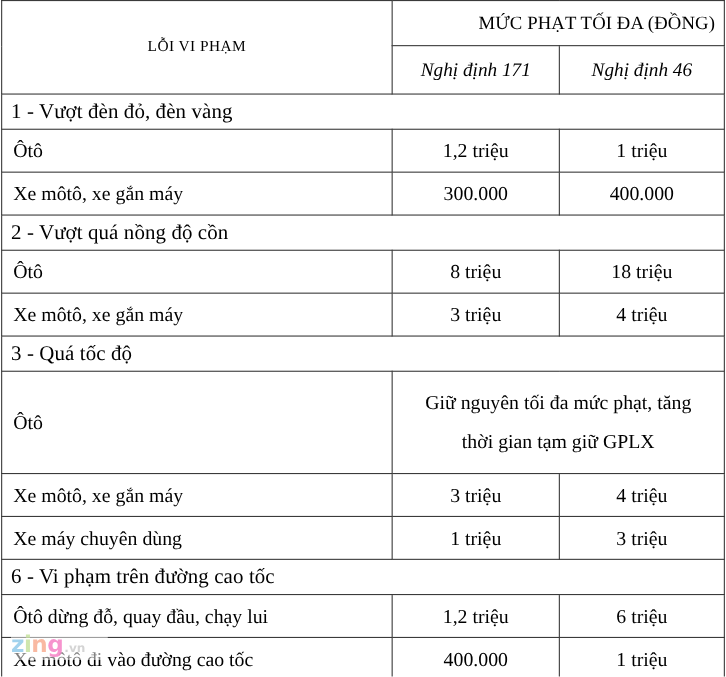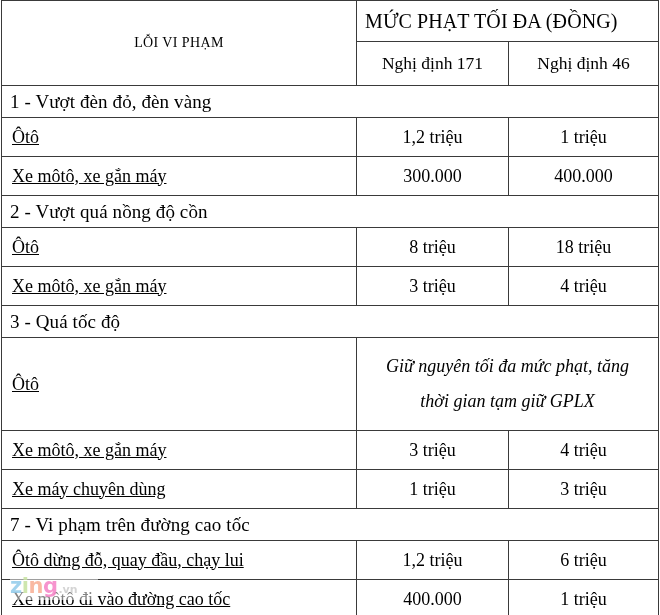--- a/index.html
+++ b/index.html
@@ -39,61 +39,60 @@
 
   
   .hdr-offence {
     text-align: center;
     font-weight: bold;
     font-size: 14px;
     letter-spacing: .4px;
     height: 84px;
   }
   .hdr-max {
-    text-align: left;
-    font-weight: bold;
-    font-size: 20px;
+    text-align: right;
+    font-weight: bold;
+    font-size: 17px;
     height: 40px;
     letter-spacing: .1px;
   }
   .hdr-sub {
     text-align: center;
     font-weight: bold;
     font-size: 17.5px;
     height: 42px;
+    font-style: italic;
   }
 
   
   .section-row td {
     font-weight: bold;
     font-size: 19px;
     height: 31px;
     padding-left: 12px;
     letter-spacing: .1px;
   }
 
   
   .data-row td {
     font-size: 18px;
     height: 38px;
   }
   .cell-offence {
     text-align: left;
     padding-left: 10px !important;
-    text-decoration: underline;
   }
   .cell-amount {
     text-align: center;
   }
   .cell-note {
     text-align: center;
     line-height: 1.95;
     font-size: 18px;
     padding: 4px 18px !important;
-    font-style: italic;
   }
   .tall-row td { height: 84px; }
 
   
   .wm-wrap {
     position: absolute;
     left: 10px;
     top: 576px;
     width: 96px;
     height: 30px;
@@ -192,21 +191,21 @@
       <td class="cell-amount">3 triệu</td>
       <td class="cell-amount">4 triệu</td>
     </tr>
     <tr class="data-row">
       <td class="cell-offence">Xe máy chuyên dùng</td>
       <td class="cell-amount">1 triệu</td>
       <td class="cell-amount">3 triệu</td>
     </tr>
 
     <tr class="section-row">
-      <td colspan="3">7 - Vi phạm trên đường cao tốc</td>
+      <td colspan="3">6 - Vi phạm trên đường cao tốc</td>
     </tr>
     <tr class="data-row">
       <td class="cell-offence">Ôtô dừng đỗ, quay đầu, chạy lui</td>
       <td class="cell-amount">1,2 triệu</td>
       <td class="cell-amount">6 triệu</td>
     </tr>
     <tr class="data-row">
       <td class="cell-offence">Xe môtô đi vào đường cao tốc</td>
       <td class="cell-amount">400.000</td>
       <td class="cell-amount">1 triệu</td>

